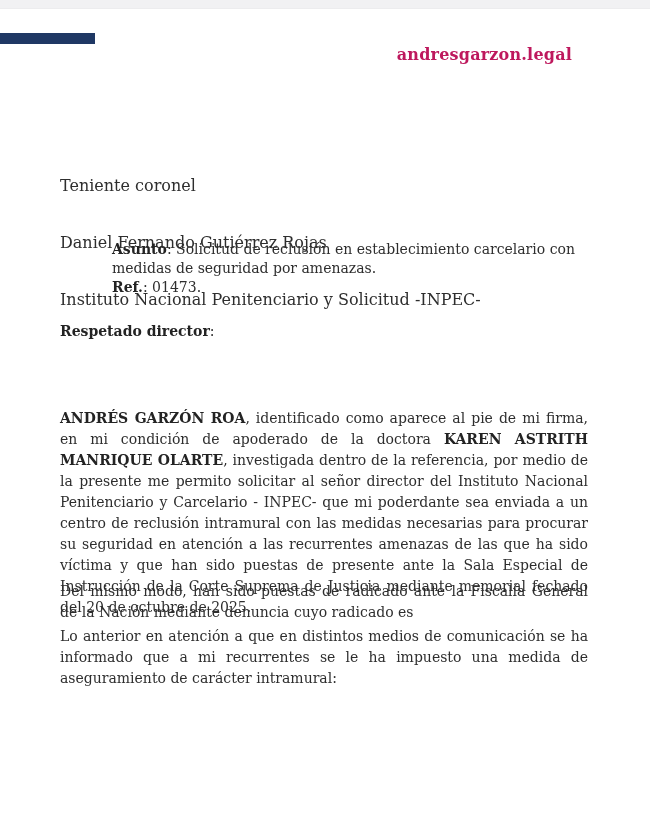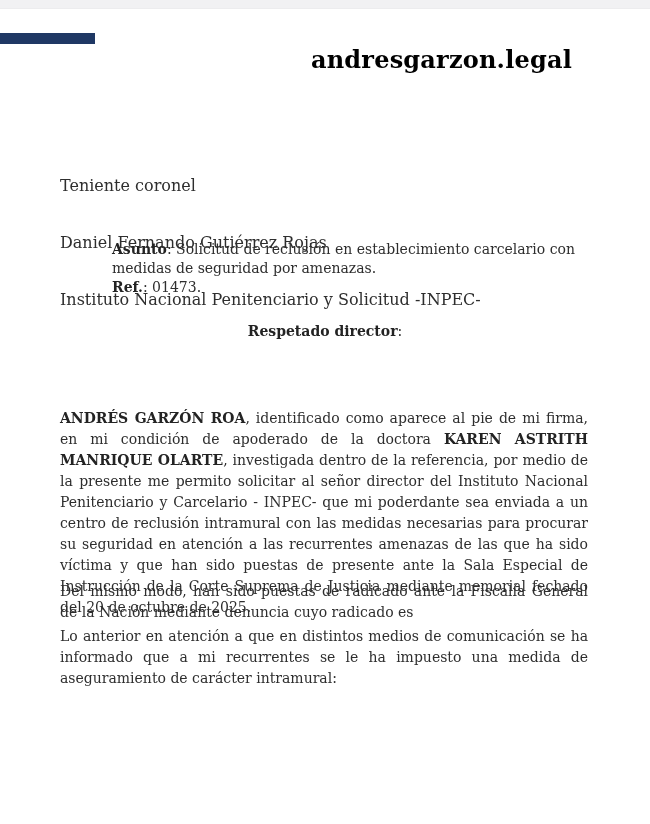--- a/index.html
+++ b/index.html
@@ -25,23 +25,23 @@
   }
   .accent-bar {
     position: absolute;
     top: 33px; left: 0;
     width: 95px; height: 11px;
     background: #1f3864;
   }
   .logo {
     position: absolute;
     top: 45px; right: 78px;
-    font-size: 24px;
+    font-size: 16px;
     font-weight: bold;
-    color: #000000;
+    color: #be185d;
     letter-spacing: 0.2px;
     white-space: nowrap;
   }
   .recipient {
     position: absolute;
     top: 138px; left: 60px;
     width: 530px;
     font-size: 16px;
     line-height: 19px;
     white-space: pre-wrap;
@@ -53,21 +53,20 @@
     font-size: 14px;
     line-height: 19px;
     margin-left: 6px;
   }
   .salutation {
     position: absolute;
     top: 322px; left: 60px;
     width: 530px;
     font-size: 14px;
     line-height: 19px;
-    text-align: center;
   }
   .para {
     position: absolute;
     left: 60px;
     width: 528px;
     font-size: 14px;
     line-height: 21px;
     text-align: justify;
     margin-top: 44px;
   }

